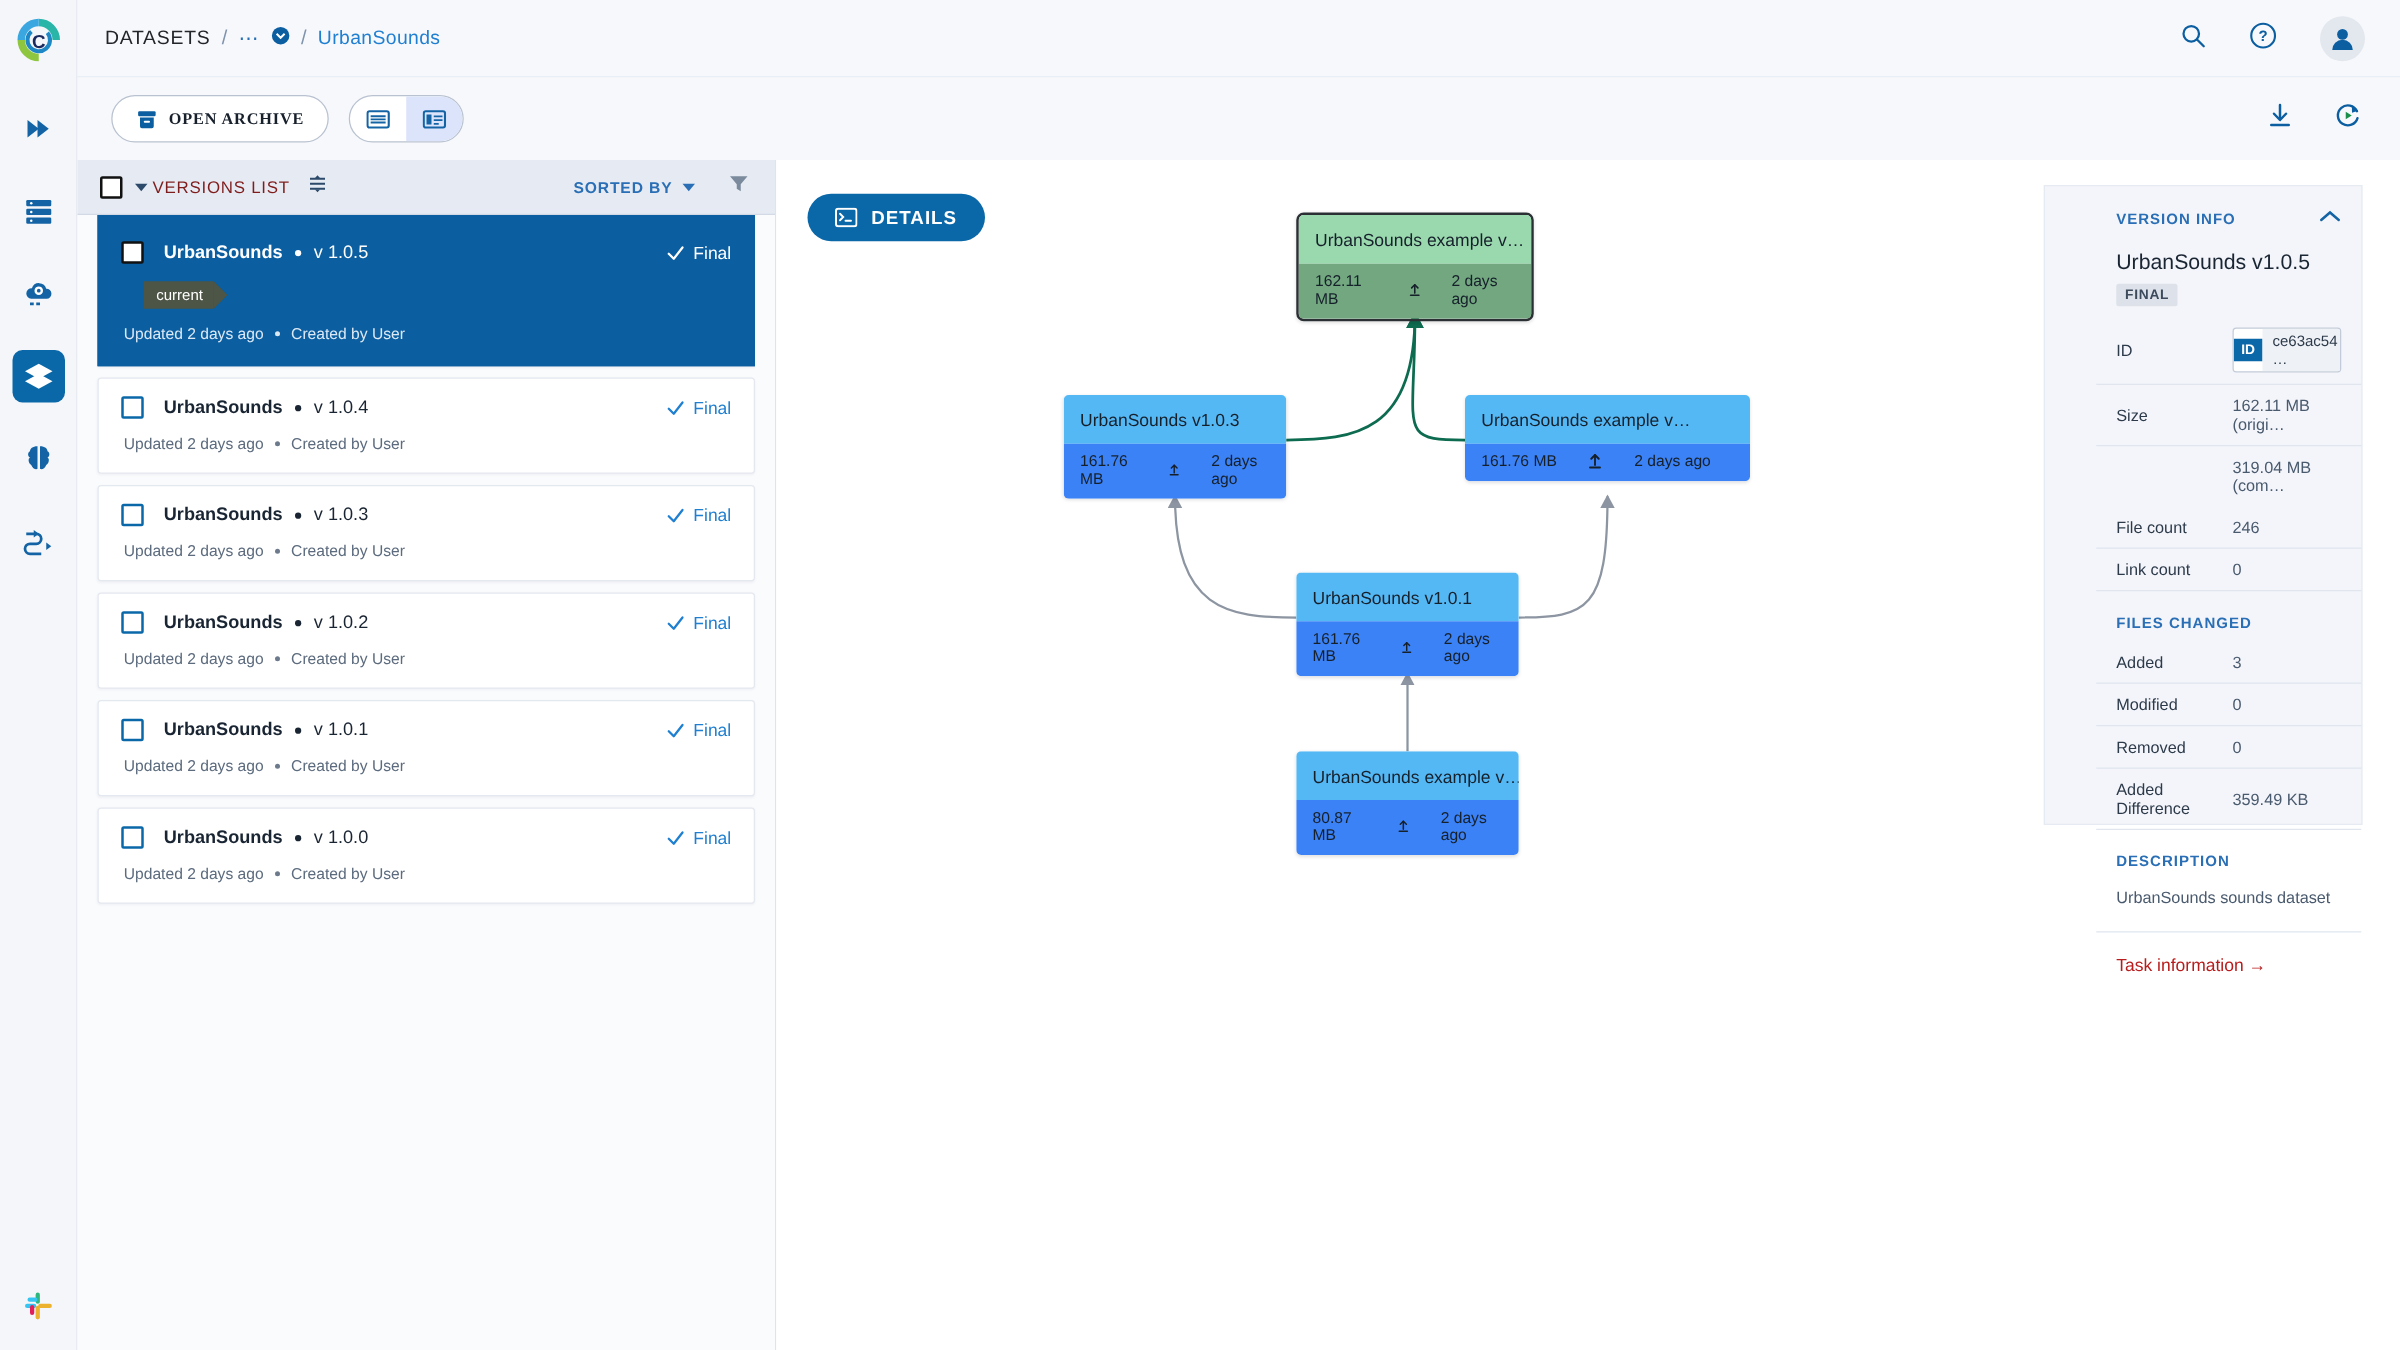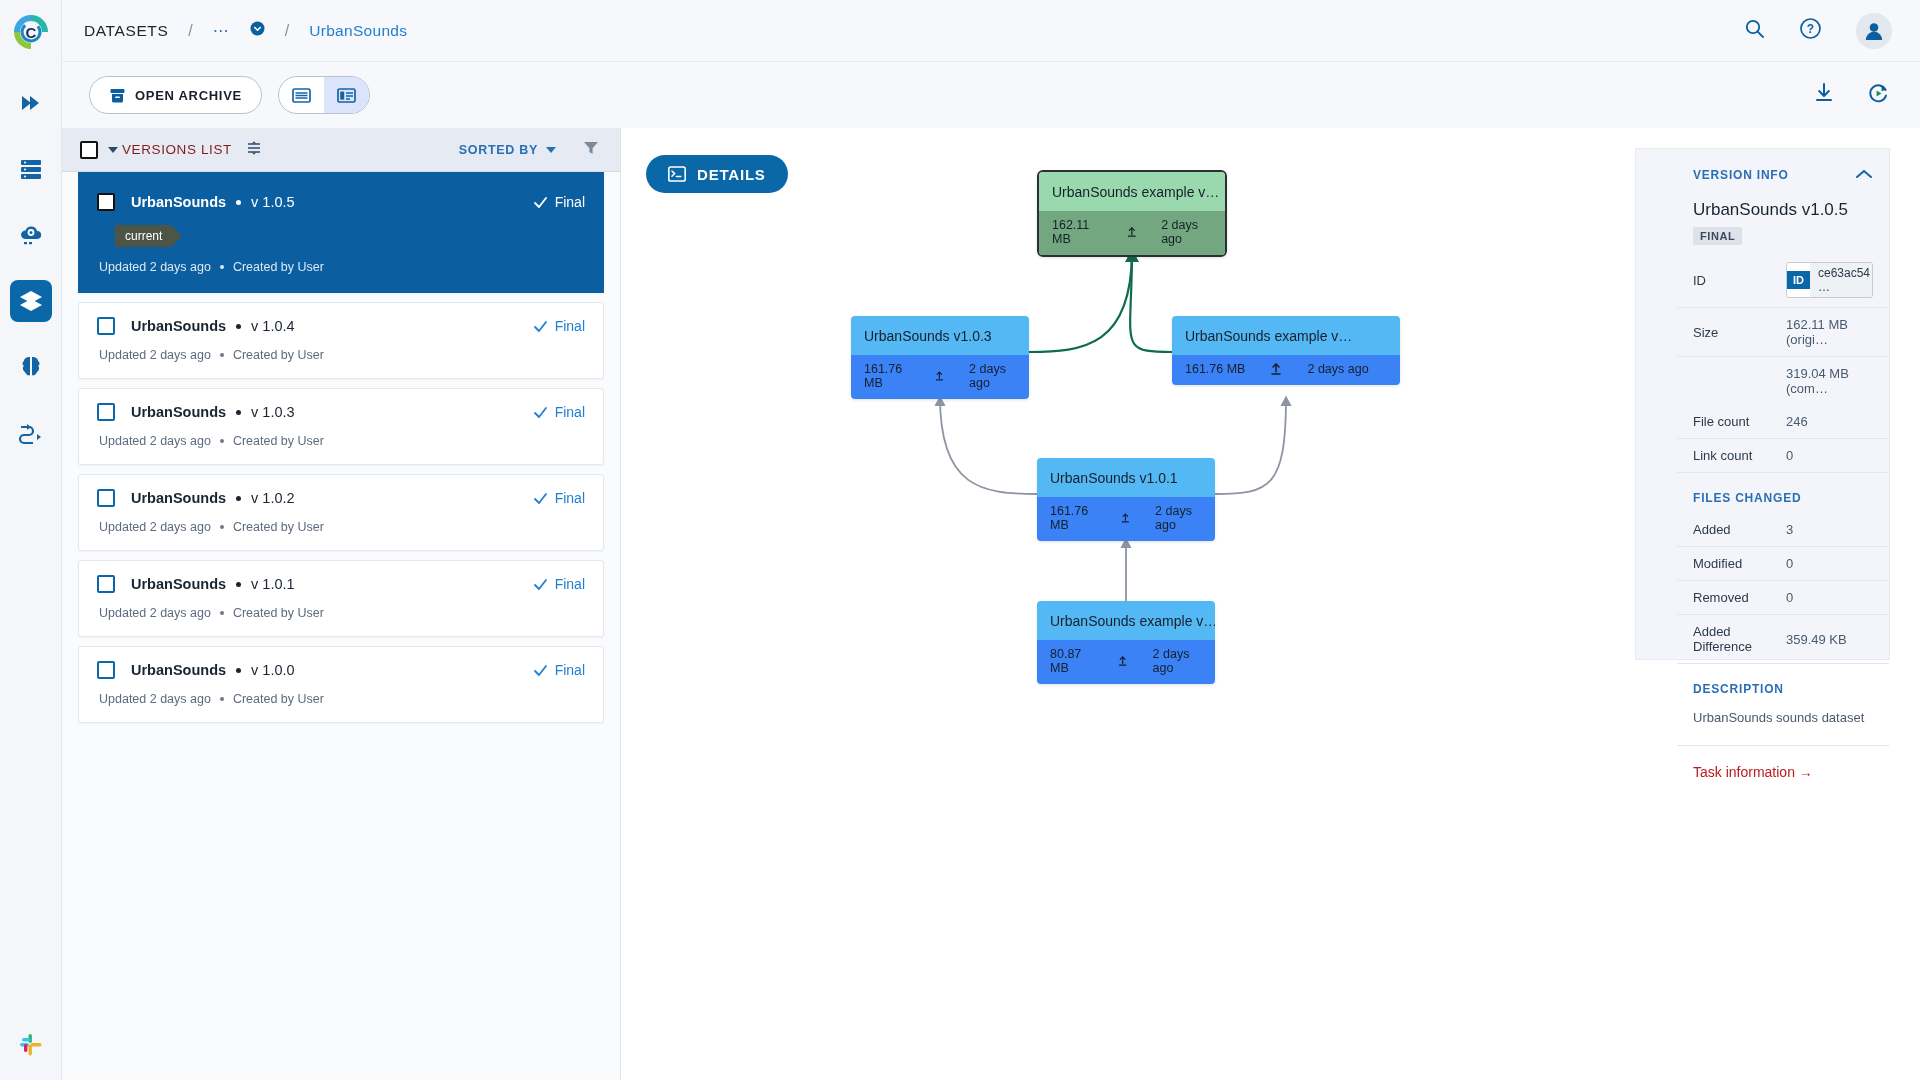--- a/index.html
+++ b/index.html
@@ -27,35 +27,35 @@
   .rail-btn.active { background: #0b68a8; }
   .rail-btn svg { display:block; }
   .rail-bottom { position: absolute; bottom: 22px; left: 0; width: 62px; display:flex; justify-content:center;}
 
   
   .topbar {
     position: absolute; left: 62px; top: 0; width: 1858px; height: 62px;
     background: #f7f8fc; border-bottom: 1px solid #e6eaf2;
     display: flex; align-items: center;
   }
-  .breadcrumb { display: flex; align-items: center; gap: 20px; margin-left: 22px; }
+  .breadcrumb { display: flex; align-items: center; gap: 9px; margin-left: 22px; }
   .bc-root { color: #22252a; font-size: 15.5px; letter-spacing: .6px; font-weight: 400;}
   .bc-sep { color: #7f93ad; font-size: 16px; }
   .bc-dots { color: #2a6fb5; font-size: 16px; letter-spacing: 1px; }
   .bc-leaf { color: #1f7fd0; font-size: 15.5px; letter-spacing: .3px;}
   .topbar-right { margin-left: auto; display: flex; align-items: center; gap: 34px; margin-right: 28px; }
   .avatar {
     width: 36px; height: 36px; border-radius: 50%; background: #e3e7ee;
     display: flex; align-items: center; justify-content: center;
   }
 
   
   .actionbar {
     position: absolute; left: 62px; top: 62px; width: 1858px; height: 66px;
-    background: #f7f8fc; display: flex; align-items: center;
+    background: #f7f8fc; display: flex; align-items: center; font-family: Liberation Serif, serif;
   }
   .pill-btn {
     height: 38px; border: 1px solid #b9c2d0; border-radius: 19px;
     background: #fff; display: flex; align-items: center; gap: 9px;
     padding: 0 19px; margin-left: 27px; cursor: pointer;
   }
   .pill-btn span { color: #18202c; font-size: 13px; font-weight: bold; letter-spacing: .7px; }
   .seg {
     height: 38px; border: 1px solid #b9c2d0; border-radius: 19px;
     background: #fff; display: flex; align-items: stretch; margin-left: 16px; overflow: hidden;

